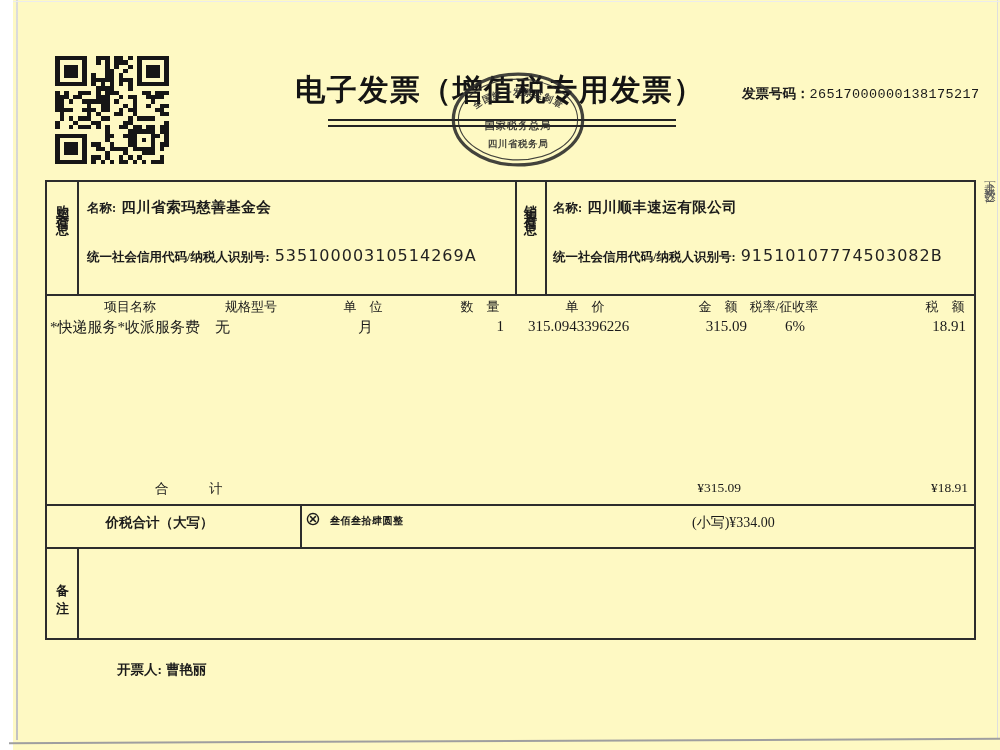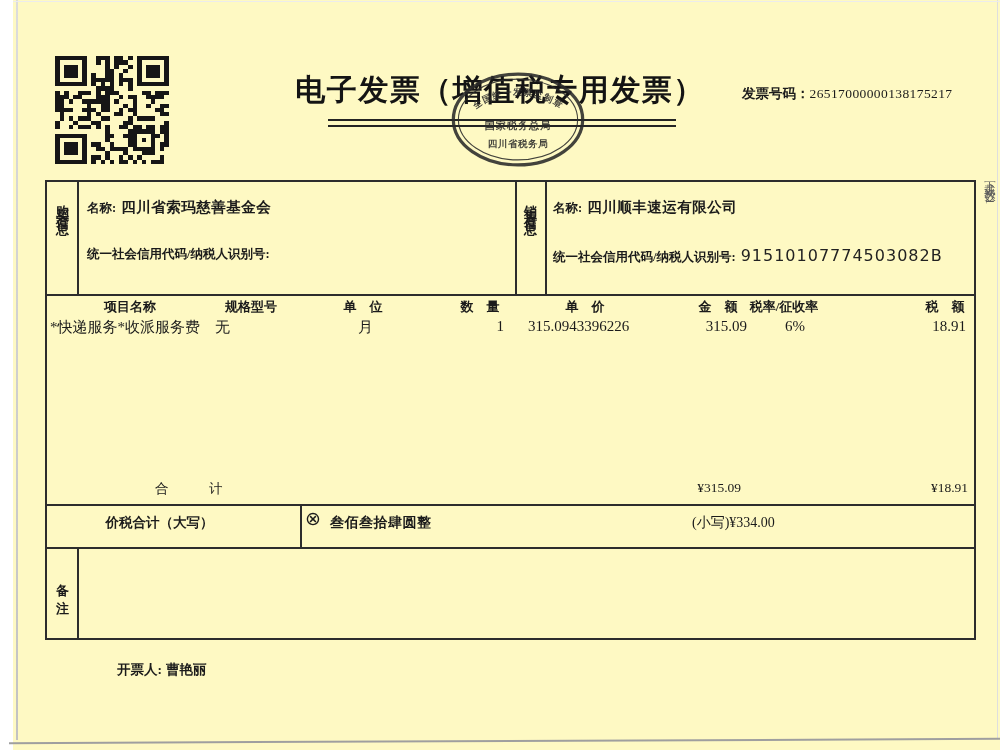--- a/index.html
+++ b/index.html
@@ -23,46 +23,46 @@
 
   .stamp{position:absolute;left:436px;top:71px;width:138px;height:97px;opacity:.88;}
   .stamp ellipse{fill:none;stroke:#2a2a2a;}
   .st-arc{font-size:9px;letter-spacing:1px;fill:#2a2a2a;font-weight:600;}
   .st-l1{font-size:10px;letter-spacing:1px;fill:#2a2a2a;font-weight:600;}
   .st-l2{font-size:9.5px;letter-spacing:.5px;fill:#2a2a2a;font-weight:600;}
 
   .meta{position:absolute;left:729px;top:85px;font-size:13.5px;}
   .meta-row{margin-bottom:10px;white-space:nowrap;}
   .meta-label{font-weight:600;}
-  .meta-num{font-family:Liberation Serif, serif;letter-spacing:.4px;}
+  .meta-num{font-family:Liberation Mono, monospace;letter-spacing:.4px;}
 
   .dl{position:absolute;left:969px;top:172px;writing-mode:vertical-rl;
       font-size:11.5px;letter-spacing:3px;color:#5a5a5a;}
 
   .tbl{position:absolute;left:32px;top:180px;width:931px;height:460px;
        border:2px solid #2d2d2d;box-sizing:border-box;}
   .hl{position:absolute;left:0;right:0;height:1.5px;background:#2d2d2d;}
   .vl{position:absolute;width:1.5px;background:#2d2d2d;}
 
   .vlabel{position:absolute;writing-mode:vertical-rl;font-size:13px;
           letter-spacing:4px;font-weight:600;color:#1b1b1b;}
   .pline{position:absolute;white-space:nowrap;display:flex;align-items:baseline;}
   .plabel{font-size:12.5px;font-weight:600;margin-right:5px;}
   .pname{font-size:14.5px;font-weight:600;letter-spacing:.5px;}
   .pid{font-family:"DejaVu Sans", sans-serif;font-size:16px;letter-spacing:1px;color:#222;}
 
   .ih{position:absolute;top:116px;transform:translateX(-50%);font-size:13px;
-      font-weight:700;white-space:nowrap;}
+      font-weight:400;white-space:nowrap;}
   .ic{position:absolute;top:136px;font-size:15px;white-space:nowrap;}
   .tot{position:absolute;top:298px;font-size:13.5px;white-space:nowrap;}
 
   .sum-label{position:absolute;left:0;width:225px;top:332px;text-align:center;
              font-size:13.5px;font-weight:600;}
   .sum-mark{position:absolute;left:258px;top:327px;font-size:19px;line-height:19px;}
-  .sum-words{position:absolute;left:283px;top:332px;font-size:14px;font-weight:600;letter-spacing:.5px;}
+  .sum-words{position:absolute;left:283px;top:332px;font-size:10px;font-weight:600;letter-spacing:.5px;}
   .sum-small{position:absolute;left:645px;top:332px;font-size:14px;white-space:nowrap;}
 
   .issuer{position:absolute;left:104px;top:661px;font-size:13.5px;font-weight:600;white-space:nowrap;font-family:Liberation Serif, serif;}
   .issuer span{margin-right:4px;}
 </style>
 </head>
 <body>
 
 <div class="page">
   <div class="edge edge-left"></div>
@@ -415,20 +415,21 @@
     <div class="vl" style="left:253px;top:322px;height:43px"></div>
     <div class="vl" style="left:30px;top:365px;height:93px"></div>
 
     <div class="vlabel" style="left:6px;top:13px">购买方信息</div>
     <div class="pline" style="left:40px;top:16px">
       <span class="plabel">名称:</span>
       <span class="pname">四川省索玛慈善基金会</span>
     </div>
     <div class="pline" style="left:40px;top:64px">
       <span class="plabel">统一社会信用代码/纳税人识别号:</span>
+      <span class="pid">53510000310514269A</span>
     </div>
 
     <div class="vlabel" style="left:474px;top:13px">销售方信息</div>
     <div class="pline" style="left:506px;top:16px">
       <span class="plabel">名称:</span>
       <span class="pname">四川顺丰速运有限公司</span>
     </div>
     <div class="pline" style="left:506px;top:64px">
       <span class="plabel">统一社会信用代码/纳税人识别号:</span>
       <span class="pid">91510107774503082B</span>

